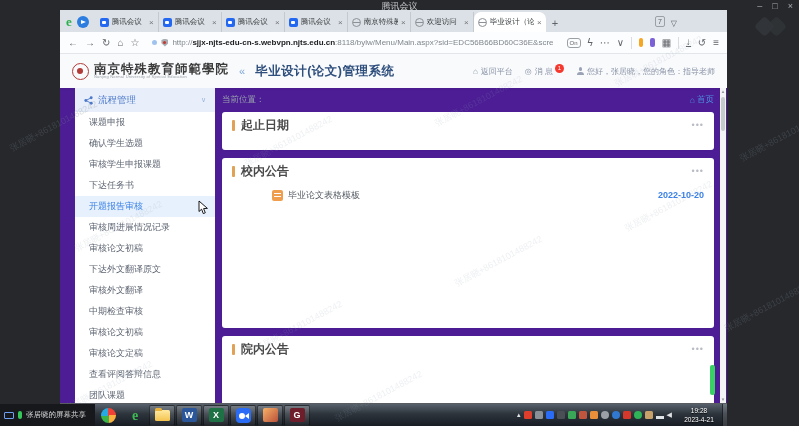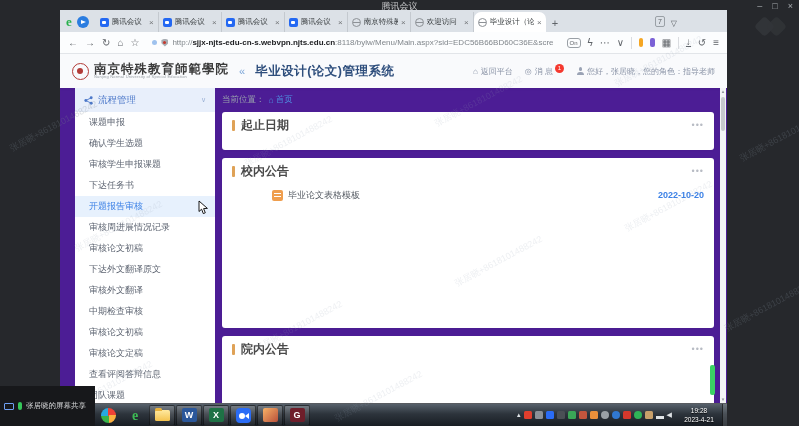--- a/index.html
+++ b/index.html
@@ -14,21 +14,21 @@
   .rec-icon { width:9px; height:7px; background:#e04b43; border-radius:2px; position:relative; }
   .rec-icon:after { content:""; position:absolute; left:3px; top:2px; width:3px; height:3px; background:#fff; border-radius:50%; }
   .tmlogo { position:absolute; right:10px; top:16px; width:34px; height:22px; opacity:.55; }
   .tmlogo i { position:absolute; width:15px; height:15px; background:#3b3e42; border-radius:4px; transform:rotate(45deg); }
   .tmlogo i:nth-child(1){ left:2px; top:3px; } .tmlogo i:nth-child(2){ left:14px; top:3px; opacity:.8; }
 
   .speakpill { position:absolute; left:676px; top:14px; height:18px; padding:0 9px; background:#1d1e21; border-radius:2px; display:flex; align-items:center; gap:5px; font-size:8px; color:#e8e8e8; z-index:60; }
   .mic-off { position:relative; width:5px; height:9px; background:#9aa0a6; border-radius:2px; }
   .mic-off:after { content:""; position:absolute; left:-2px; top:3px; width:10px; height:1.5px; background:#e23b30; transform:rotate(-45deg); }
 
-  .sharelabel { position:absolute; left:0; bottom:0; height:40px; padding:0 9px 0 4px; background:#17181b; display:flex; align-items:center; gap:4px; font-size:7.5px; color:#d6d7d9; z-index:60; }
+  .sharelabel { position:absolute; left:0; bottom:0; height:22px; padding:0 9px 0 4px; background:#17181b; display:flex; align-items:center; gap:4px; font-size:7.5px; color:#d6d7d9; z-index:60; }
   .scr-ic { width:10px; height:7px; border:1px solid #6f9ff2; border-radius:1px; }
   .smic-ic { width:4px; height:8px; background:#35c75a; border-radius:2px; }
 
   
   .screen { position:absolute; left:60px; top:10px; width:667px; height:416px; background:#fff; }
 
   
   .tabbar { position:absolute; top:0; left:0; right:0; height:22px; background:#dce1e7; display:flex; align-items:flex-end; padding-left:6px; }
   .blogo { color:#27b14b; font-weight:bold; font-size:13px; line-height:20px; margin-right:5px; font-family:"Liberation Serif",serif; }
   .bprofile { width:12px; height:12px; border-radius:50%; background:#2b7de0; margin:0 7px 4px 0; position:relative; }
@@ -80,21 +80,21 @@
   .avatar:after { content:""; position:absolute; left:0.5px; bottom:0; width:7px; height:3.5px; border-radius:3px 3px 0 0; background:#9aa3b5; }
 
   .pbody { position:absolute; top:34px; left:0; right:0; bottom:0; }
   .sidebar { position:absolute; left:15px; top:0; bottom:0; width:140px; background:#fff; overflow:hidden; }
   .shead { height:24px; background:#e8effb; display:flex; align-items:center; padding:0 9px; gap:5px; color:#4c78c9; font-size:9.5px; }
   .shead .chev { margin-left:auto; color:#9db3d6; font-size:7px; }
   .sitem { height:21px; line-height:21px; padding-left:14px; font-size:9px; color:#5f6673; white-space:nowrap; cursor:default; }
   .sitem.active { background:#e7f1fd; color:#3d82e6; }
 
   .main { position:absolute; left:162px; width:492px; top:0; bottom:0; }
-  .crumbs { height:18px; padding-top:5px; display:flex; align-items:center; gap:4px; font-size:8.5px; color:#98a0ad; }
+  .crumbs { height:18px; padding-top:5px; display:flex; align-items:center; gap:4px; font-size:8.5px; color:#98a0ad;justify-content:space-between; }
   .crumbs .home-link { color:#4d8fe0; display:flex; align-items:center; gap:2px; }
   .card { background:#fff; border-radius:3px; box-shadow:0 1px 2px rgba(30,40,60,.05); overflow:hidden; }
   .card-head { height:26px; display:flex; align-items:center; padding:0 10px; }
   .cbar { width:3px; height:11px; background:#dfa257; border-radius:1px; margin-right:6px; }
   .ctitle { font-size:12px; font-weight:bold; color:#4a4a4a; }
   .cmore { margin-left:auto; color:#b8bcc4; font-size:9px; letter-spacing:1px; }
   .card1 { margin-top:6px; height:38px; }
   .card2 { margin-top:8px; height:170px; }
   .card3 { margin-top:8px; height:80px; }
   .notice-row { height:22px; display:flex; align-items:center; padding:0 10px; gap:5px;margin-left:40px; }

